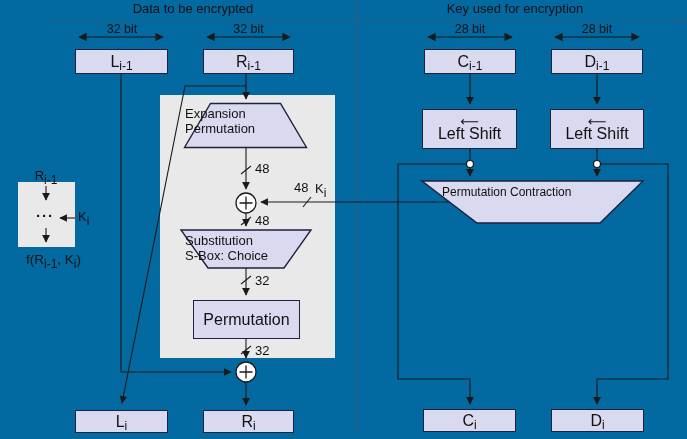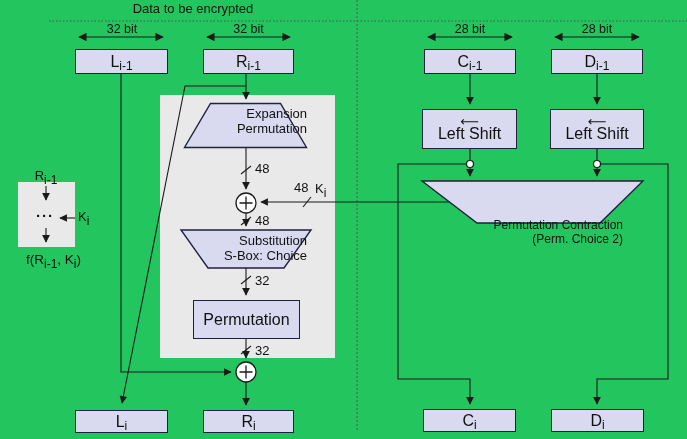--- a/index.html
+++ b/index.html
@@ -1,32 +1,32 @@
 <!DOCTYPE html>
 <html style="--box-fill: #d9d9f0; --box-border: #20203f; --line: #1a1a1a; --shade: #e9e9e9; --dotted: #555555;"><head>
 <meta charset="utf-8">
 <style>
   html,body{margin:0;padding:0;background:#fff;}
-  .stage{position:relative;width:687px;height:439px;background:#22c55e;overflow:hidden;
+  .stage{position:relative;width:687px;height:439px;background:#0369a1;overflow:hidden;
          font-family:"Liberation Sans","DejaVu Sans",sans-serif;color:#111;}
   .shade{position:absolute;background:var(--shade,#e9e9e9);}
   svg.wires{position:absolute;left:0;top:0;}
   .box{position:absolute;background:var(--box-fill,#d9d9f0);border:1.5px solid var(--box-border,#20203f);
        box-sizing:border-box;display:flex;align-items:center;justify-content:center;}
   .reg{font-size:16px;}
   .reg .sub, .sub{font-size:12px;position:relative;top:4px;}
   .shift{flex-direction:column;font-size:16px;line-height:16px;}
   .shift-arrow{font-family:"DejaVu Sans",sans-serif;font-size:13px;line-height:9px;}
   .permbox{font-size:16px;}
   .lbl{position:absolute;font-size:13px;white-space:nowrap;}
   .ctr{text-align:center;}
   .hdr{font-size:13px;}
   .bit{font-size:12.5px;}
-  .traplbl{position:absolute;text-align:right;font-size:13px;line-height:15px;}
-  .traplbl.small{font-size:12px;line-height:14px;margin-top:33px;}
+  .traplbl{position:absolute;text-align:left;font-size:13px;line-height:15px;}
+  .traplbl.small{font-size:12px;line-height:14px;}
   .legend-f{font-size:13.5px;}
   .dots{font-size:15px;letter-spacing:1px;font-weight:bold;line-height:10px;}
 </style>
 </head>
 <body>
 
 <div class="stage">
 
   <div class="shade" style="left:160px;top:95px;width:175px;height:263px;"></div>
   <div class="shade" style="left:18px;top:182px;width:57px;height:65px;"></div>
@@ -98,20 +98,21 @@
     <g stroke="#1a1a1a" stroke-width="1.3">
       <circle cx="246" cy="372" r="10" fill="#fff"></circle>
       <path d="M246 365.5 V378.5 M239.5 372 H252.5" fill="none"></path>
     </g>
 
     <circle cx="470" cy="164" r="3.5" fill="#fff" stroke="#1a1a1a" stroke-width="1.2"></circle>
     <circle cx="597" cy="164" r="3.5" fill="#fff" stroke="#1a1a1a" stroke-width="1.2"></circle>
   </svg>
 
   <div class="lbl hdr ctr" style="left:103px;top:1px;width:180px;">Data to be encrypted</div>
+  <div class="lbl hdr ctr" style="left:425px;top:1px;width:180px;">Key used for encryption</div>
 
   <div class="lbl bit ctr" style="left:76px;top:22px;width:92px;">32 bit</div>
   <div class="lbl bit ctr" style="left:203px;top:22px;width:91px;">32 bit</div>
   <div class="lbl bit ctr" style="left:424px;top:22px;width:92px;">28 bit</div>
   <div class="lbl bit ctr" style="left:551px;top:22px;width:92px;">28 bit</div>
 
   <div class="box reg" style="left:75px;top:49px;width:93px;height:25px;">
     <span>L</span>
       <span class="sub">i-1</span>
   </div>
@@ -144,21 +145,20 @@
   <div class="traplbl" style="left:185px;top:106px;width:122px;">
     <div>Expansion</div>
     <div>Permutation</div>
   </div>
   <div class="traplbl" style="left:185px;top:233px;width:122px;">
     <div>Substitution</div>
     <div>S-Box: Choice</div>
   </div>
   <div class="traplbl small" style="left:442px;top:185px;width:181px;">
     <div>Permutation Contraction</div>
-    <div>(Perm. Choice 2)</div>
   </div>
 
   <div class="lbl" style="left:255px;top:161px;">48</div>
   <div class="lbl" style="left:294px;top:180px;">48</div>
   <div class="lbl" style="left:255px;top:213px;">48</div>
   <div class="lbl" style="left:255px;top:273px;">32</div>
   <div class="lbl" style="left:255px;top:343px;">32</div>
   <div class="lbl" style="left:315px;top:181px;">
     <span>K</span><span class="sub">i</span>
   </div>

